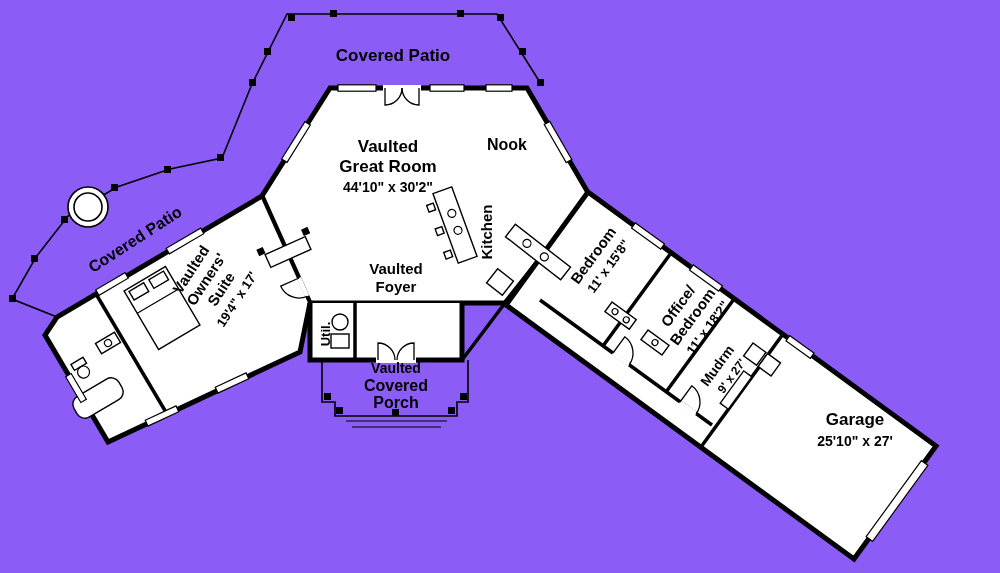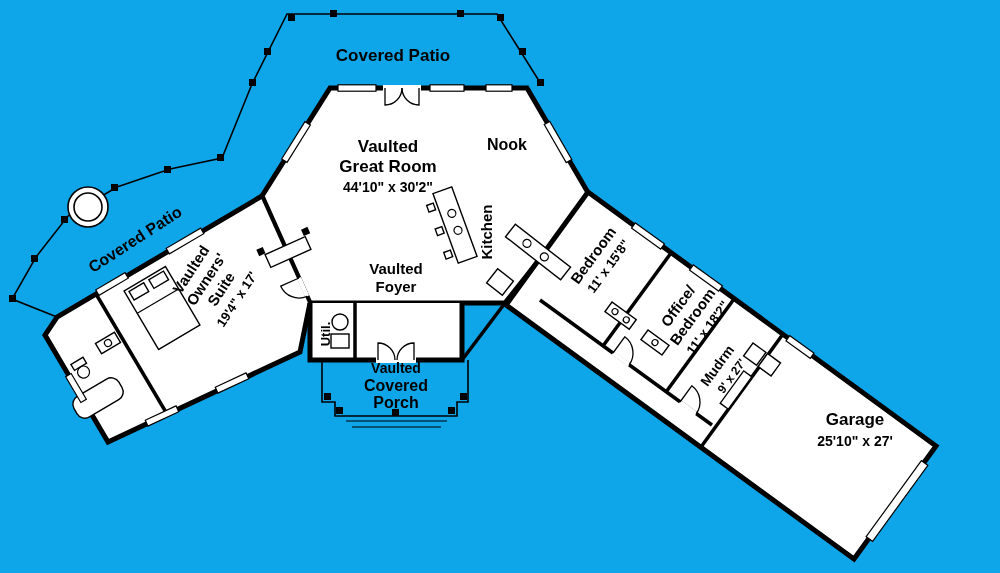--- a/index.html
+++ b/index.html
@@ -1,16 +1,16 @@
 <!DOCTYPE html>
 <html><head>
 <meta charset="utf-8">
 <style>
   html,body{margin:0;padding:0;background:#ffffff;}
-  .stage{position:relative;width:1000px;height:573px;background:#0ea5e9;overflow:hidden;}
+  .stage{position:relative;width:1000px;height:573px;background:#8b5cf6;overflow:hidden;}
   svg{display:block;}
   .wall{fill:#ffffff;stroke:#000000;stroke-width:5;stroke-linejoin:miter;}
   .wallthin{fill:none;stroke:#000000;stroke-width:3.5;}
   .pline{fill:none;stroke:#000000;stroke-width:1.6;}
   .pfill{fill:#ffffff;stroke:#000000;stroke-width:1.6;}
   .fx{fill:#ffffff;stroke:#000000;stroke-width:1.4;}
   .fxl{fill:none;stroke:#000000;stroke-width:1.2;}
   .post{fill:#000000;stroke:none;}
   .win{fill:#ffffff;stroke:#000000;stroke-width:1.2;}
   .gap{fill:#ffffff;stroke:none;}

